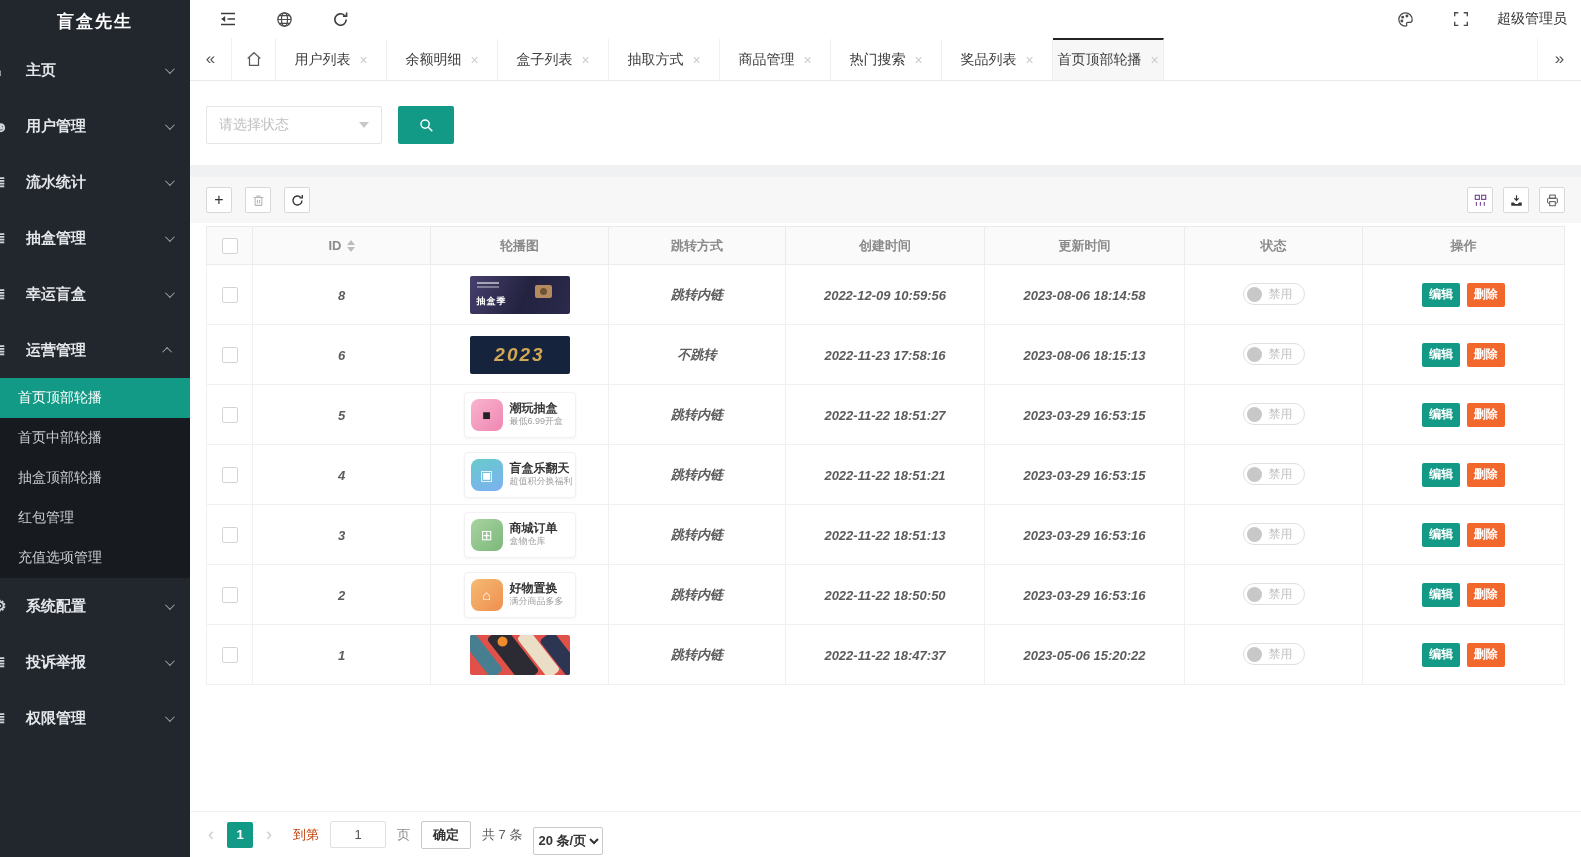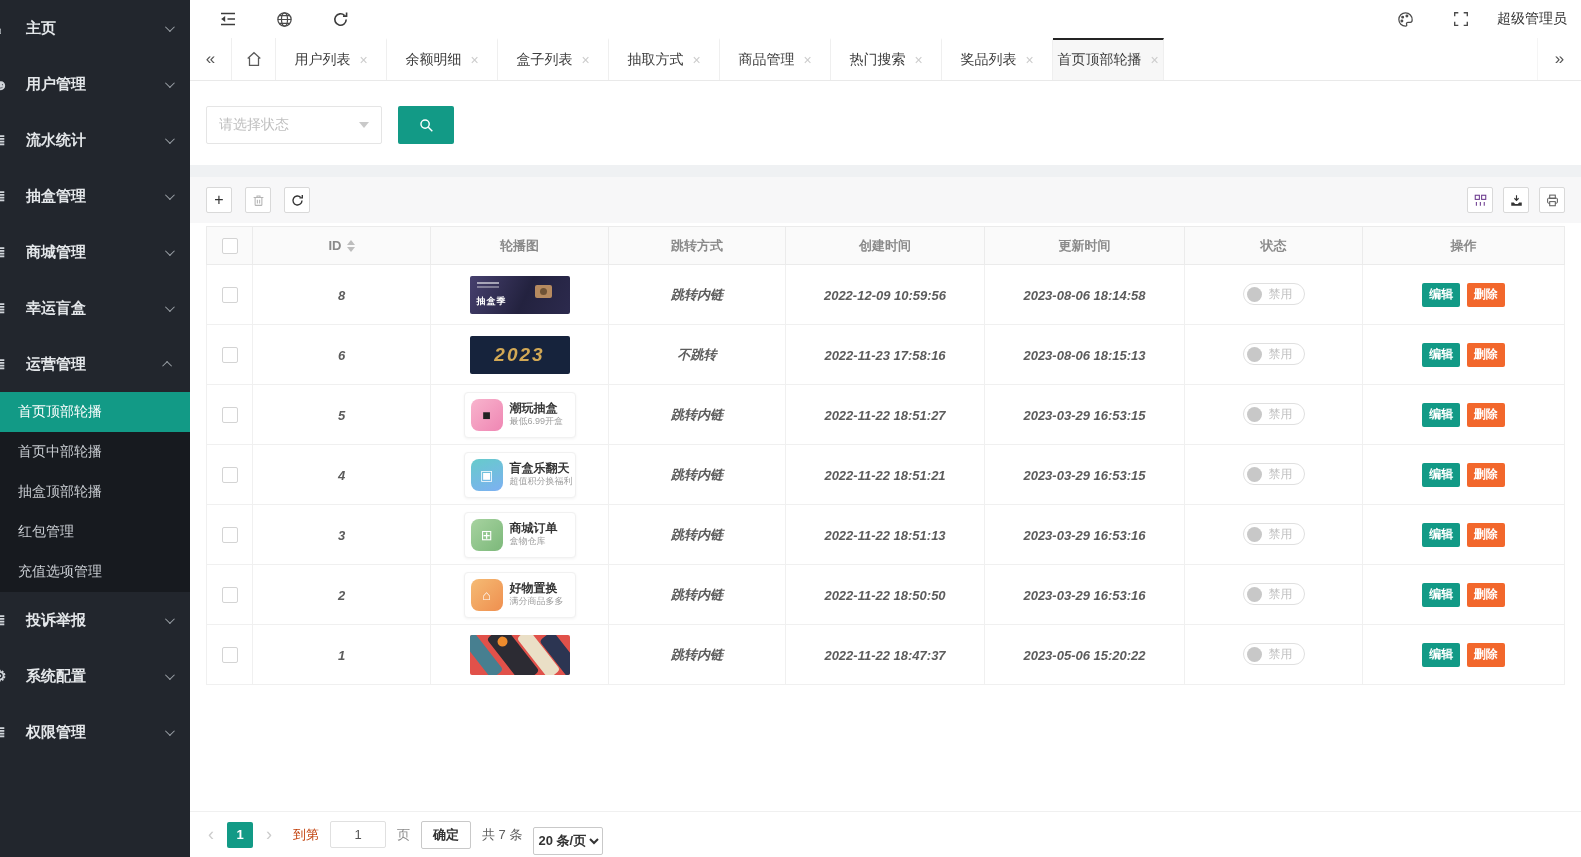--- a/index.html
+++ b/index.html
@@ -108,44 +108,40 @@
   .confirm-btn { height:28px; padding:0 11px; background:#fff; border:1px solid #c9c9c9; border-radius:2px; font-weight:bold; font-size:13px; color:#333; cursor:pointer; }
   .page-size { height:28px; border:1px solid #c9c9c9; border-radius:2px; font-size:13px; font-weight:bold; color:#333; background:#fff; font-family:"Liberation Sans",sans-serif;margin-top:12px; }
   svg { display:block; }
 </style>
 </head>
 <body>
 
 <div class="app">
 
   <aside class="sidebar">
+    <div class="logo">盲盒先生</div>
     <nav>
         <div class="menu-item">
     <span class="mi-icon">⌂</span>
     <span class="mi-label">主页</span>
     <span class="chev"></span>
   </div>
         <div class="menu-item">
     <span class="mi-icon">☻</span>
     <span class="mi-label">用户管理</span>
     <span class="chev"></span>
   </div>
         <div class="menu-item">
     <span class="mi-icon">≣</span>
     <span class="mi-label">流水统计</span>
     <span class="chev"></span>
   </div>
         <div class="menu-item">
     <span class="mi-icon">≣</span>
     <span class="mi-label">抽盒管理</span>
-    <span class="chev"></span>
-  </div>
-        <div class="menu-item">
-    <span class="mi-icon">≣</span>
-    <span class="mi-label">商城管理</span>
     <span class="chev"></span>
   </div>
         <div class="menu-item">
     <span class="mi-icon">≣</span>
     <span class="mi-label">幸运盲盒</span>
     <span class="chev"></span>
   </div>
         <div class="menu-item">
     <span class="mi-icon">≣</span>
     <span class="mi-label">运营管理</span>
@@ -162,27 +158,27 @@
     <span class="sub-label">抽盒顶部轮播</span>
   </div>
           <div class="sub-item">
     <span class="sub-label">红包管理</span>
   </div>
           <div class="sub-item">
     <span class="sub-label">充值选项管理</span>
   </div>
         </div>
         <div class="menu-item">
+    <span class="mi-icon">⚙</span>
+    <span class="mi-label">系统配置</span>
+    <span class="chev"></span>
+  </div>
+        <div class="menu-item">
     <span class="mi-icon">≣</span>
     <span class="mi-label">投诉举报</span>
-    <span class="chev"></span>
-  </div>
-        <div class="menu-item">
-    <span class="mi-icon">⚙</span>
-    <span class="mi-label">系统配置</span>
     <span class="chev"></span>
   </div>
         <div class="menu-item">
     <span class="mi-icon">≣</span>
     <span class="mi-label">权限管理</span>
     <span class="chev"></span>
   </div>
       </nav>
   </aside>
 

